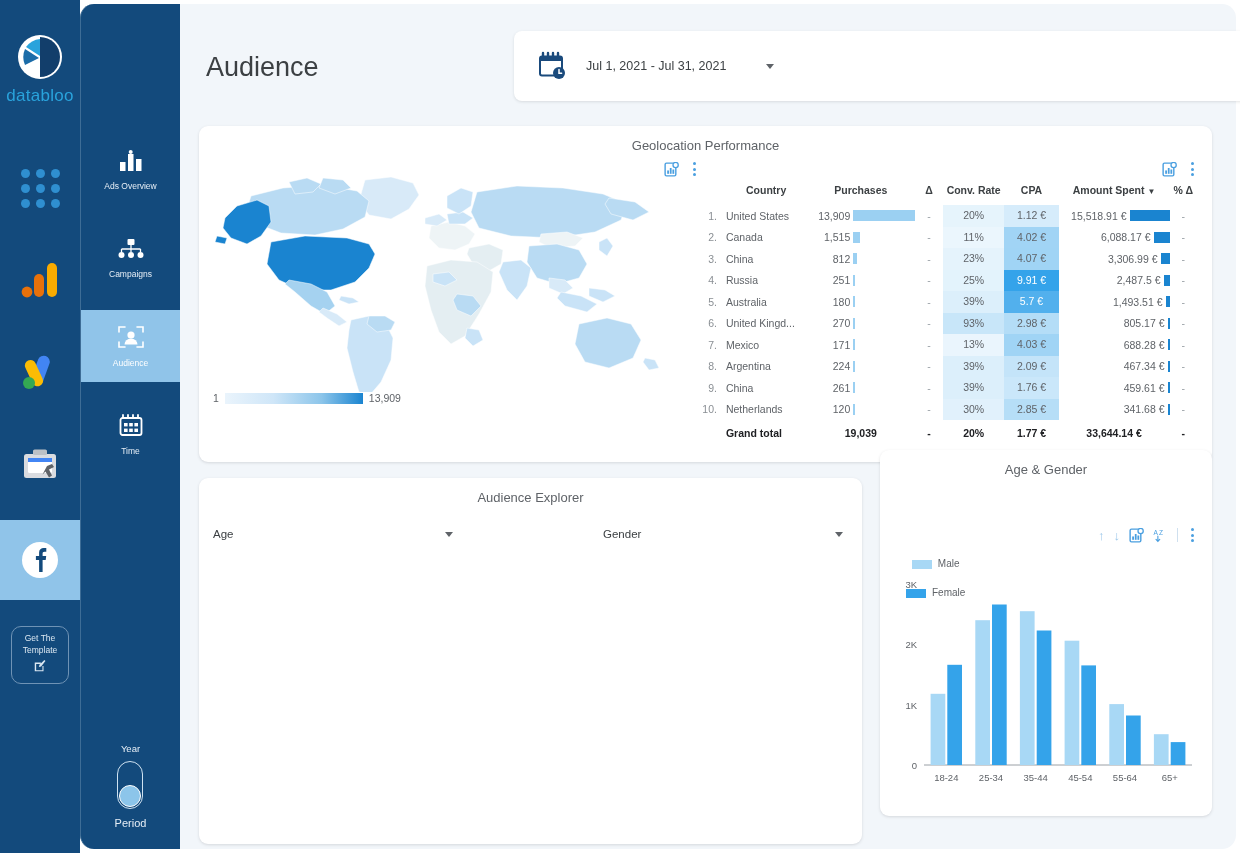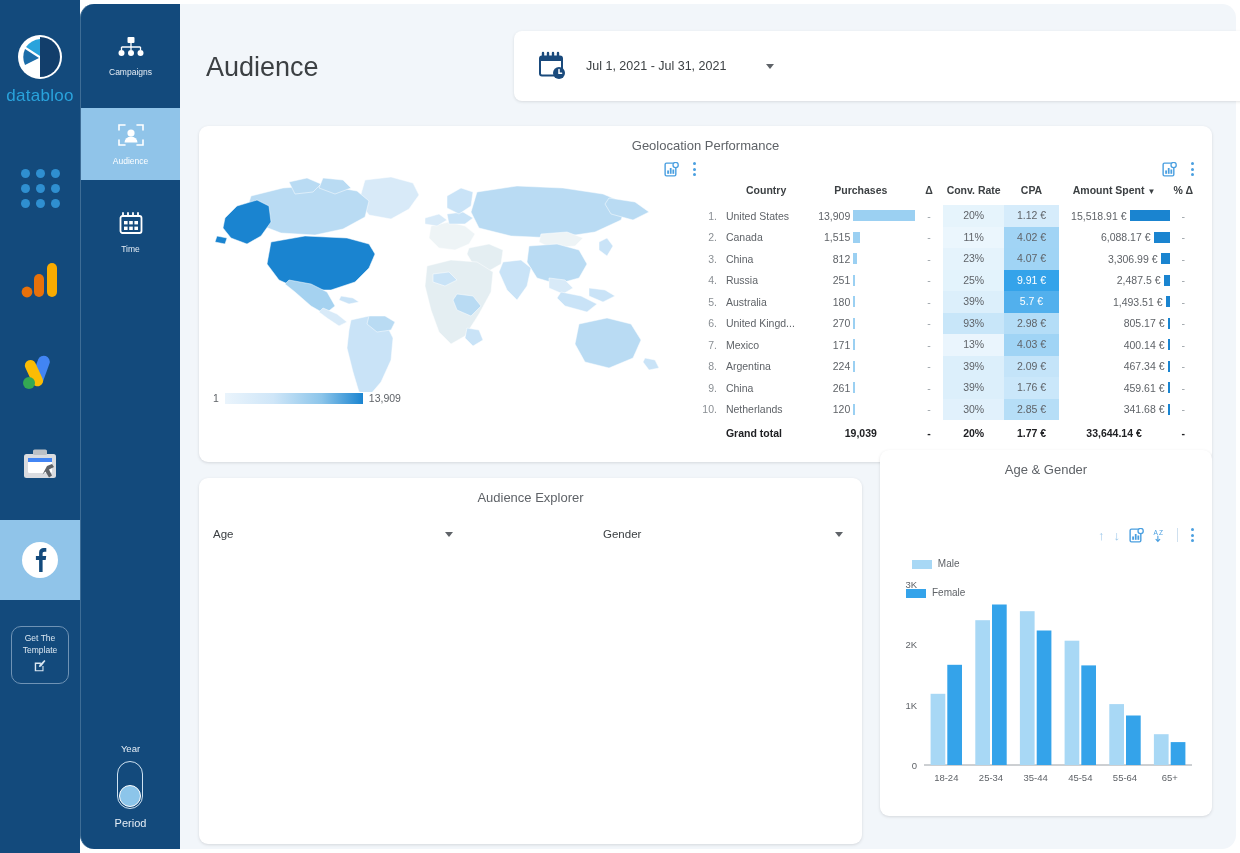--- a/index.html
+++ b/index.html
@@ -233,20 +233,31 @@
       <svg width="14" height="14" viewBox="0 0 16 16">
         <path d="M2 4h7v1.6H3.6v7.2h7.2V8H12v6H2z" fill="#dce8f2"></path>
         <path d="M14.2 2.2 L13 1 L7.4 6.6 L6.7 9.2 L9.3 8.5 Z" fill="#dce8f2"></path>
       </svg>
     </span>
   </div>
 </div>
 
 <div id="nav-col">
 
+  <div class="nav-item" id="nav-ads">
+    <span>
+      <svg width="26" height="22" viewBox="0 0 26 22">
+        <rect x="2" y="12" width="5.5" height="9" fill="#ffffff"></rect>
+        <rect x="10" y="4" width="5.5" height="17" fill="#ffffff"></rect>
+        <rect x="18" y="9" width="5.5" height="12" fill="#ffffff"></rect>
+        <circle cx="12.7" cy="2" r="2" fill="#ffffff"></circle>
+      </svg>
+    </span>
+    <span>Ads Overview</span>
+  </div>
 
   <div class="nav-item" id="nav-campaigns">
     <span>
       <svg width="28" height="22" viewBox="0 0 28 22">
         <rect x="10.5" y="1" width="7" height="6" rx="1" fill="#ffffff"></rect>
         <path d="M14 7 v4 M4.5 11 h19 M4.5 11 v3 M14 11 v3 M23.5 11 v3" stroke="#ffffff" stroke-width="1.3" fill="none"></path>
         <circle cx="4.5" cy="17" r="3" fill="#ffffff"></circle>
         <circle cx="14" cy="17" r="3" fill="#ffffff"></circle>
         <circle cx="23.5" cy="17" r="3" fill="#ffffff"></circle>
       </svg>
@@ -582,21 +593,21 @@
               </td>
               <td class="c-delta">-</td>
               <td>
                 <span class="heat" style="background:rgb(234,245,253)">13%</span>
               </td>
               <td>
                 <span class="heat" style="background:rgb(160,212,245);color:#5f6368">4.03 €</span>
               </td>
               <td>
                 <span class="barcell" style="justify-content:flex-end">
-                  <span class="v" style="min-width:68px">400.14 €</span>
+                  <span class="v" style="min-width:68px">688.28 €</span>
                   <span class="bar dark" style="width:2px"></span>
                 </span>
               </td>
               <td class="c-delta">-</td>
             </tr>
             <tr>
               <td class="c-idx">8.</td>
               <td class="c-name">Argentina</td>
               <td>
                 <span class="barcell">

